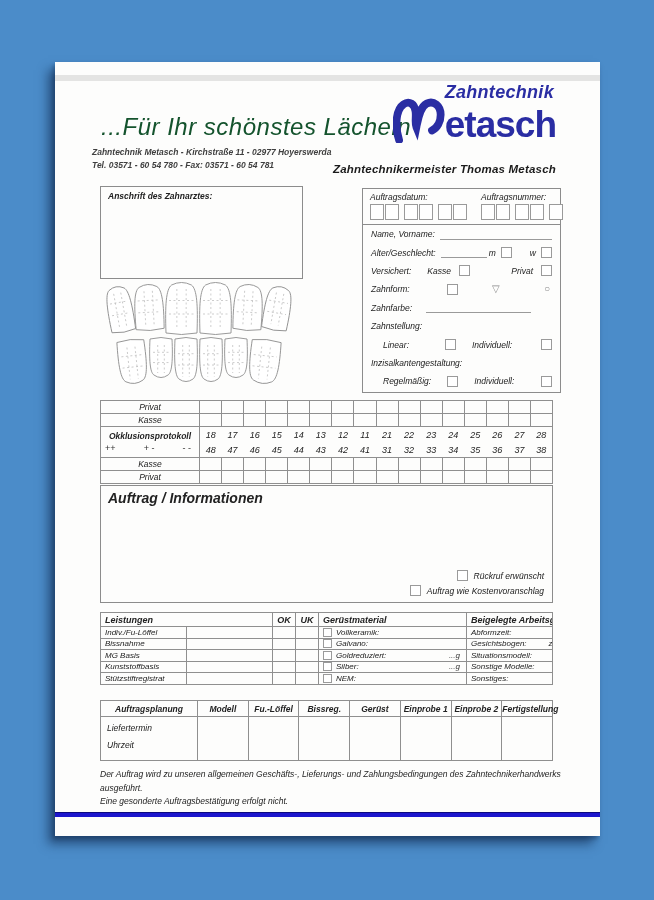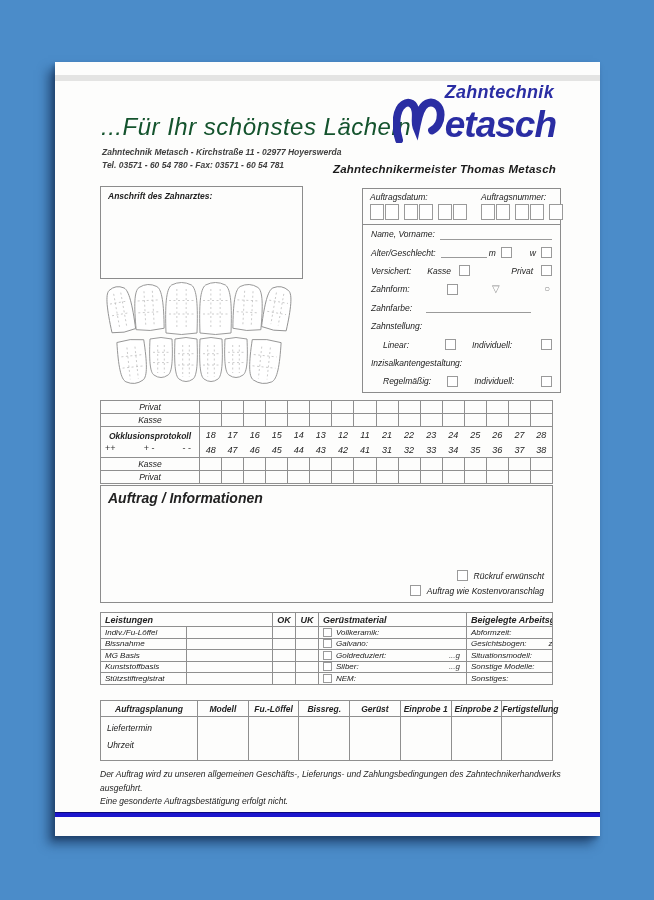--- a/index.html
+++ b/index.html
@@ -10,25 +10,25 @@
   }
   .page{
     position:absolute;left:55px;top:62px;width:545px;height:774px;
     background:#fdfdfc;
     box-shadow:-7px 8px 10px rgba(12,35,70,.55), -2px 3px 4px rgba(12,35,70,.35);
   }
   .scan-strip{position:absolute;left:0;top:13px;width:545px;height:6px;background:#e4e4e3}
 
   
   .tagline{position:absolute;left:46px;top:51px;font-size:24px;font-style:italic;color:#14532d;letter-spacing:.5px}
-  .addr{position:absolute;left:47px;top:84px;font-size:8.5px;font-style:italic;color:#3f3f3f;line-height:1.55;font-weight:bold}
+  .addr{position:absolute;left:37px;top:84px;font-size:8.5px;font-style:italic;color:#3f3f3f;line-height:1.55;font-weight:bold}
   .logo{position:absolute;right:44px;top:20px;width:250px;text-align:right}
   .logo-top{font-size:18px;font-weight:bold;font-style:italic;color:#2a2da3;margin-right:2px;letter-spacing:.3px}
   .logo-main{display:flex;align-items:flex-end;justify-content:flex-end;margin-top:-6px}
-  .logo-main .word{font-size:37px;font-weight:bold;font-style:italic;color:#2a2da3;letter-spacing:-1px;line-height:1}
+  .logo-main .word{font-size:37px;font-weight:bold;color:#2a2da3;letter-spacing:-1px;line-height:1}
   .logo-sub{font-size:11.5px;font-weight:bold;font-style:italic;color:#1b1b1b;margin-top:20px;letter-spacing:.2px}
 
   
   .dentist-box{position:absolute;left:45px;top:124px;width:201px;height:91px;border:1px solid #8c8c8c}
   .dentist-box .lbl{font-size:8.5px;font-weight:bold;font-style:italic;color:#222;padding:4px 0 0 7px}
   .teeth{position:absolute;left:50px;top:217px}
 
   
   .order-panel{position:absolute;left:307px;top:126px;width:197px;height:203px;border:1px solid #8c8c8c;
     font-size:8.5px;font-style:italic;color:#222}

